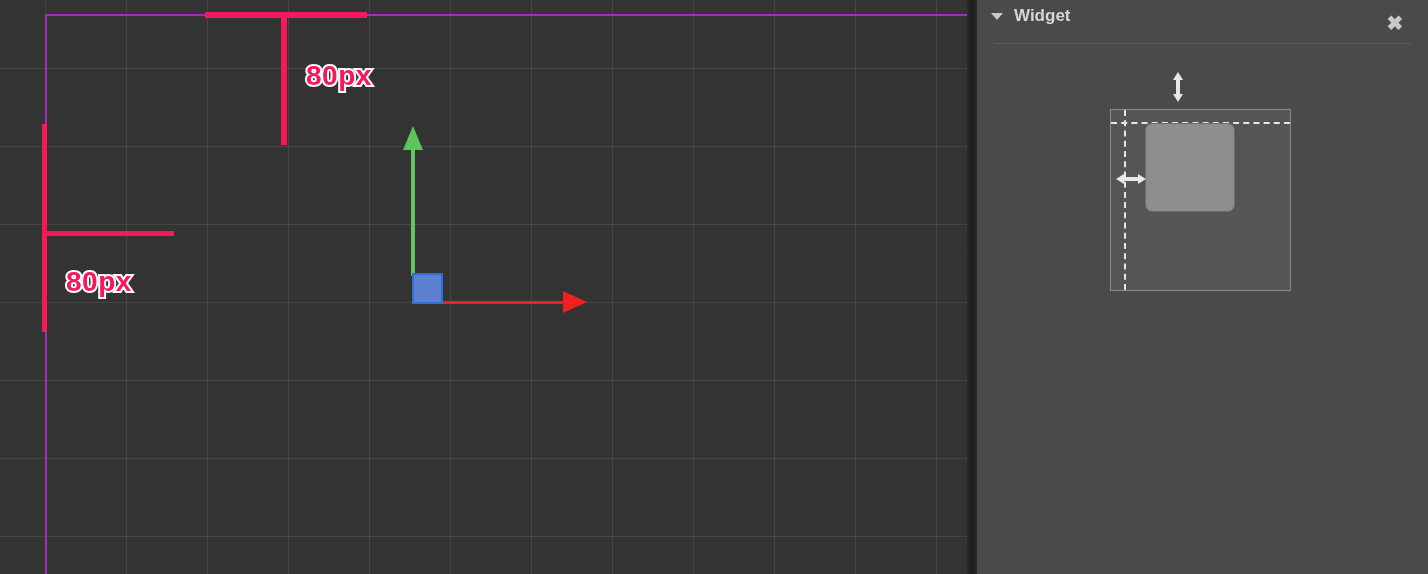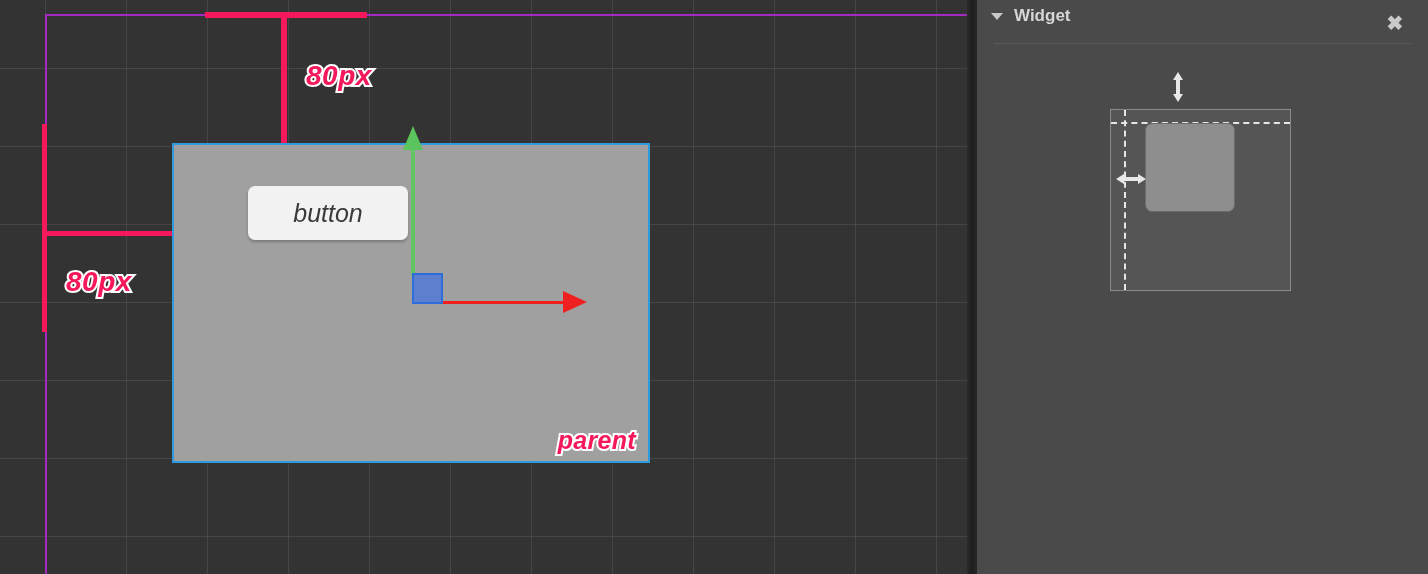--- a/index.html
+++ b/index.html
@@ -12,21 +12,20 @@
   }
   #root { position: relative; width: 1428px; height: 574px; display: flex; }
 
   
   .canvas-wrap {
     position: relative;
     width: 977px; height: 574px;
     background: #333333;
     overflow: hidden;
     flex: 0 0 977px;
-    font-style: italic;
   }
   .grid-layer {
     position: absolute; inset: 0;
     background-image:
       linear-gradient(to right, rgba(255,255,255,0.085) 1px, transparent 1px),
       linear-gradient(to bottom, rgba(255,255,255,0.085) 1px, transparent 1px);
     background-size: 81px 78px;
     background-position: -36px -10px;
   }
   .canvas-edge {
@@ -221,27 +220,21 @@
     <div class="bounds-rect"></div>
 
     <div class="meas meas-top-cap"></div>
     <div class="meas meas-top-line"></div>
     <div class="meas meas-left-line"></div>
     <div class="meas meas-left-cap"></div>
 
     <div class="meas-label meas-label-top">80px</div>
     <div class="meas-label meas-label-left">80px</div>
 
-    <div class="parent-rect">
-      <div class="parent-label">parent</div>
-    </div>
-
-    <div class="ui-button">
-      <span>button</span>
-    </div>
+
 
     <div class="axis-y"></div>
     <div class="axis-y-head"></div>
     <div class="axis-x"></div>
     <div class="axis-x-head"></div>
     <div class="pivot-square"></div>
 
     <div class="canvas-edge"></div>
   </div>
 

